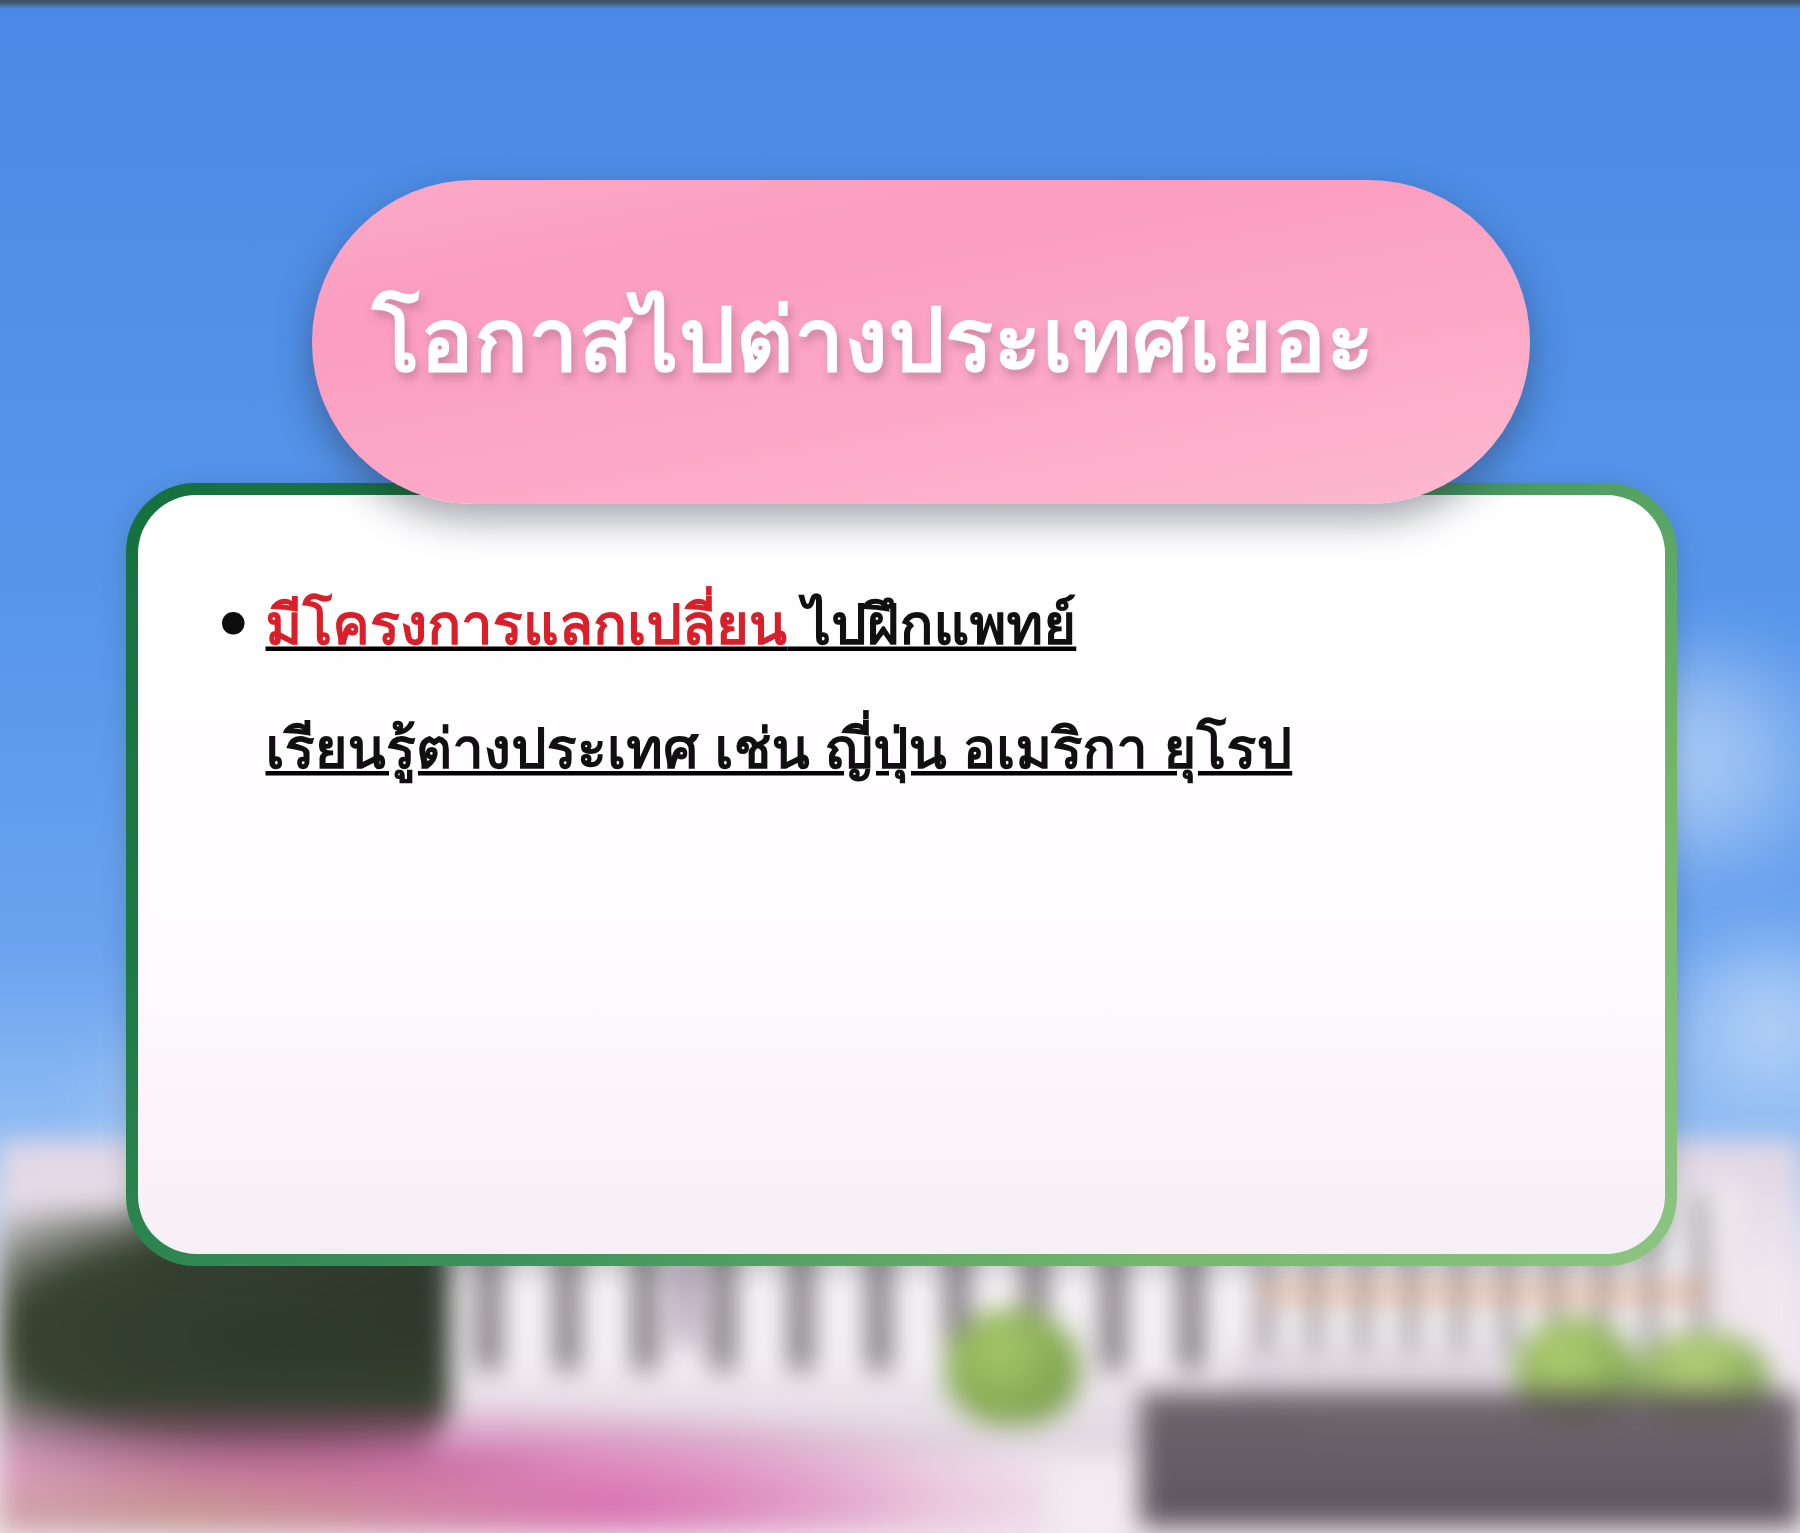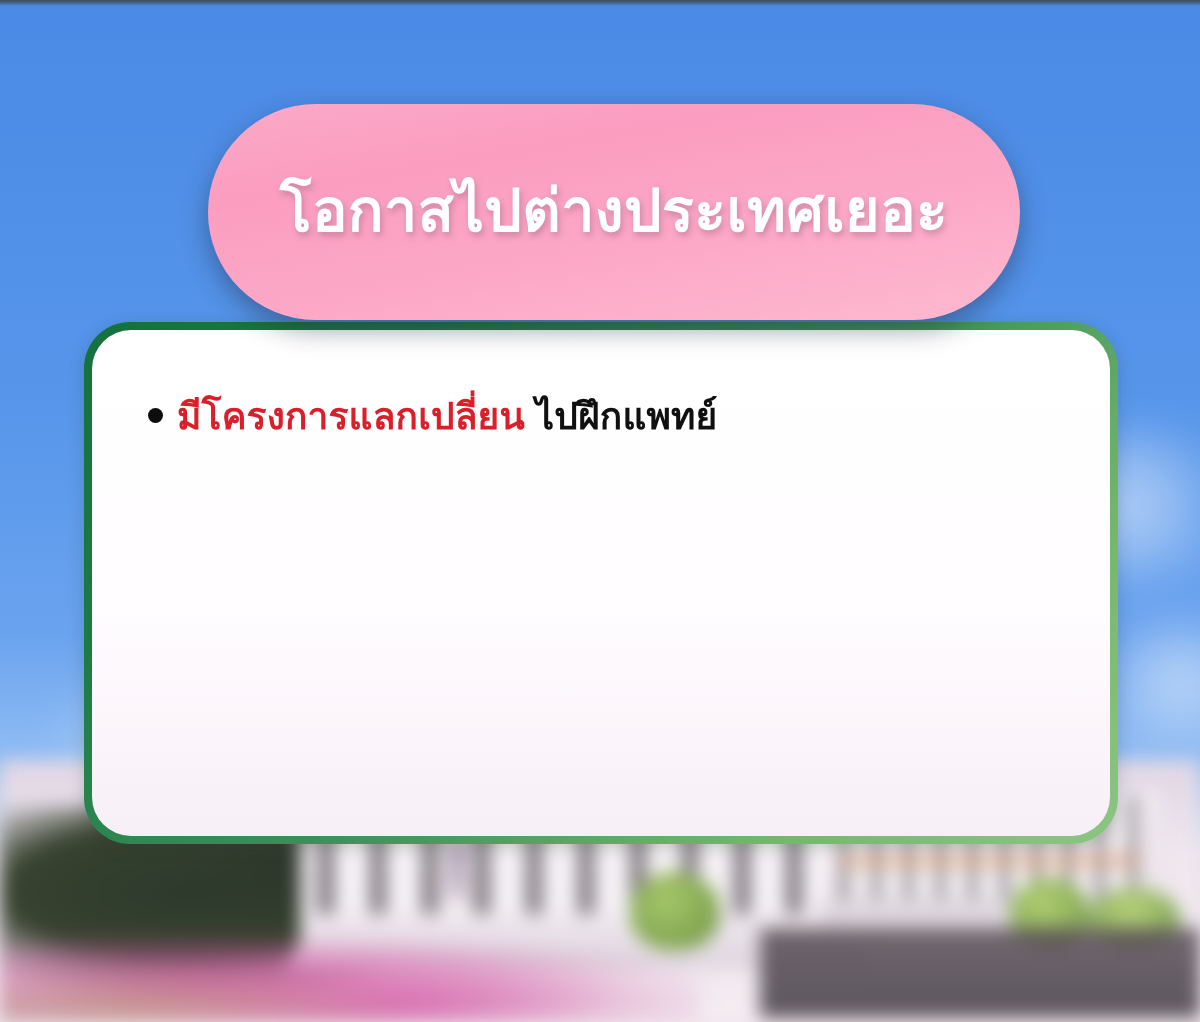--- a/index.html
+++ b/index.html
@@ -133,20 +133,21 @@
     background:linear-gradient(138deg,#14703c 0%, #1d7a45 22%, #3e925c 52%, #74b76c 78%, #8dc583 100%);
     box-shadow:0 4px 16px rgba(40,60,50,.22);
   }
   .info-card-inner{
     width:100%; height:100%;
     border-radius:39px;
     background:linear-gradient(180deg,#ffffff 0%, #fffdff 55%, #fbf4fa 82%, #f7eff6 100%);
     padding:58px 56px 40px 56px;
     display:flex; flex-direction:row;
     justify-content:flex-start;
+    text-decoration:underline;
   }
 
   .bullet-block{ margin-bottom:6px; }
   .bullet-row{
     display:flex; align-items:flex-start;
     margin-bottom:4px;
   }
   .dot{
     flex:0 0 auto;
     width:15px; height:15px; border-radius:50%;
@@ -162,25 +163,25 @@
     white-space:nowrap;
   }
   .line .hl{ color:#d9202a; }
   .line.cont{ padding-left:29px; }
   .gap-sm{ height:22px; }
   .gap-md{ height:40px; }
 
   
   .title-pill{
     position:absolute;
-    left:208px; top:104px; width:812px; height:216px;
+    left:208px; top:120px; width:812px; height:216px;
     border-radius:108px;
     background:linear-gradient(170deg,#fba9c6 0%, #fb9dbf 28%, #fca8c6 62%, #feb9d0 100%);
     box-shadow:0 10px 26px rgba(30,35,55,.42);
-    display:flex; align-items:center; justify-content:center;
+    display:flex; align-items:center; 
     text-align:center;
   }
   .title-text{
     font-size:59px;
     font-weight:bold;
     color:#ffffff;
     line-height:1.22;
     letter-spacing:.5px;
     text-shadow:2px 4px 6px rgba(120,80,100,.35);
     padding:0 40px;
@@ -222,20 +223,21 @@
 
   <div class="info-card">
     <div class="info-card-inner">
 
       <div class="bullet-block">
         <div class="bullet-row">
           <span class="dot"></span>
           <span class="line"><span class="hl">มีโครงการแลกเปลี่ยน</span><span> ไปฝึกแพทย์</span></span>
         </div>
         <div class="gap-sm"></div>
+        <div class="line cont">เรียนรู้ต่างประเทศ เช่น ญี่ปุ่น อเมริกา ยุโรป</div>
       </div>
 
       <div class="gap-md"></div>
 
 
     </div>
   </div>
 
   <div class="title-pill">
     <div class="title-text">โอกาสไปต่างประเทศเยอะ</div>

